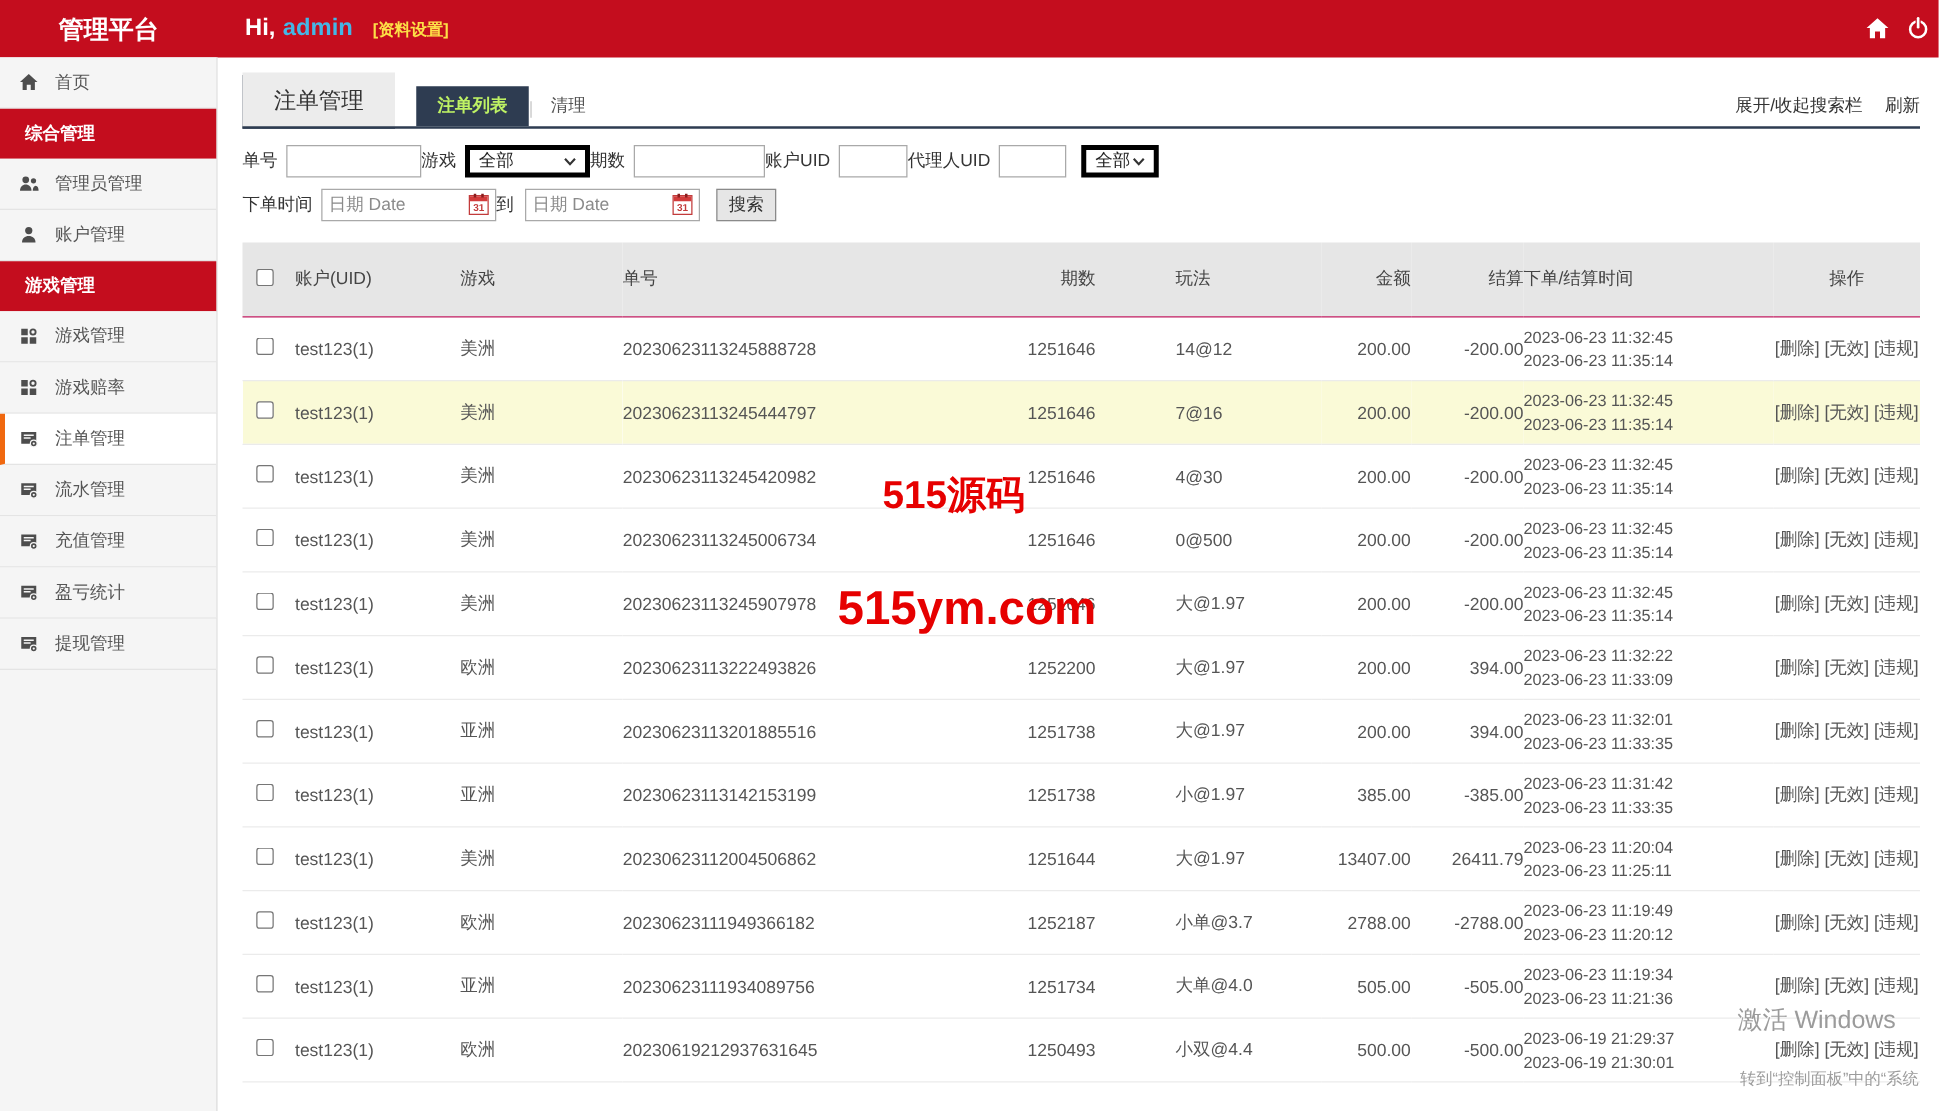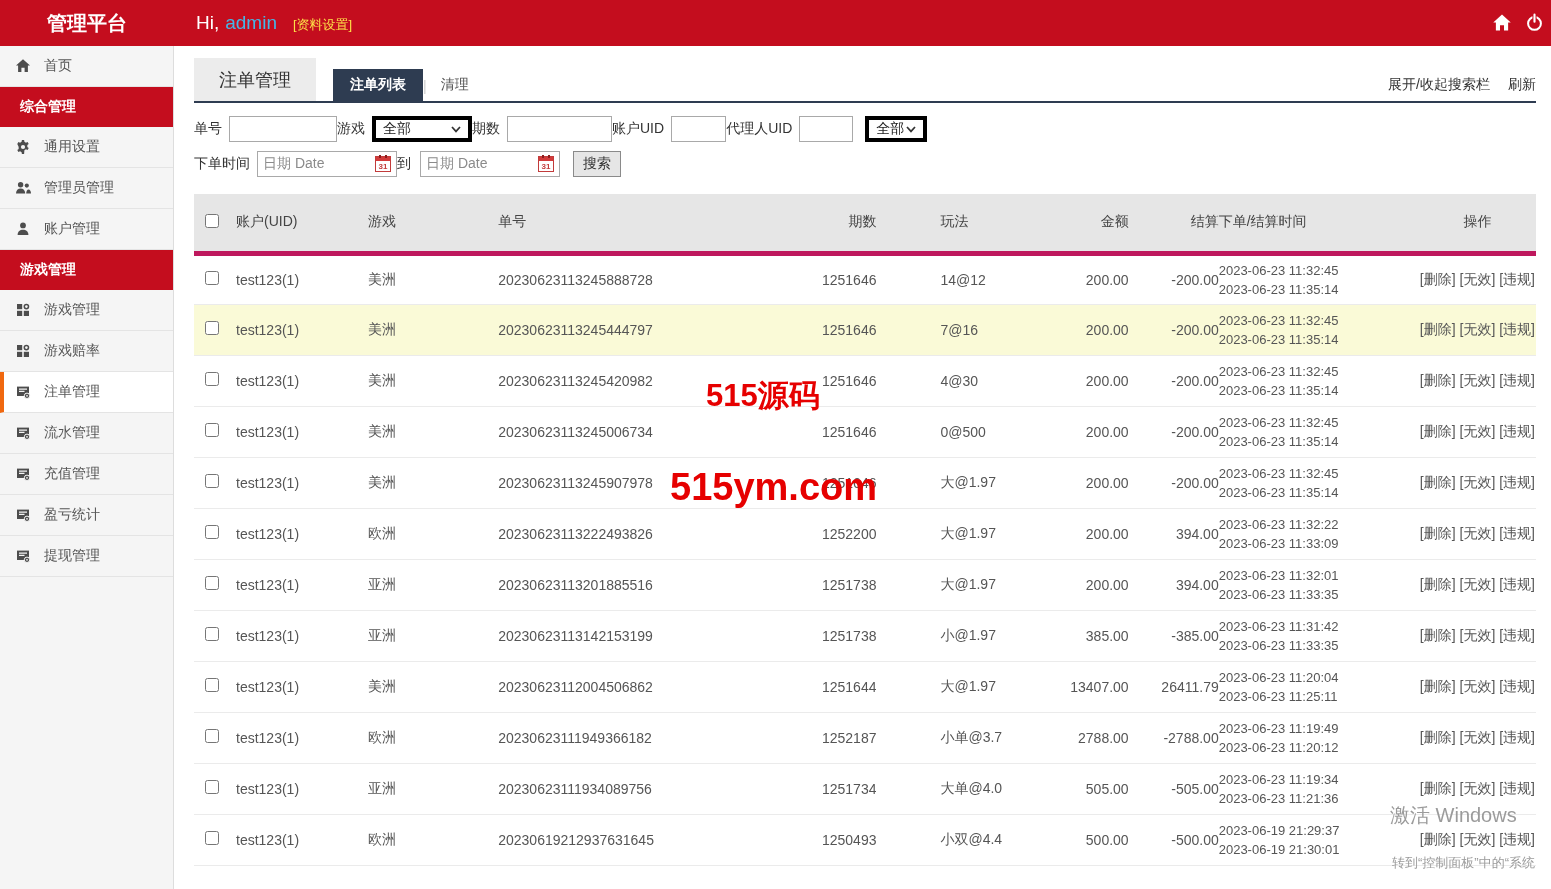--- a/index.html
+++ b/index.html
@@ -12,41 +12,41 @@
   }
   *{box-sizing:border-box;margin:0;padding:0;}
   html,body{width:1551px;height:889px;overflow:hidden;}
   body{
     font-family:"Liberation Sans","DejaVu Sans",sans-serif;
     font-size:14px;color:var(--txt);background:#fff;position:relative;
   }
   
   .topbar{height:46px;background:var(--red);display:flex;align-items:center;color:#fff;}
   .brand{width:174px;text-align:center;font-size:20px;font-weight:bold;}
-  .greeting{margin-left:22px;font-size:19px;font-weight:normal;display:flex;align-items:baseline;gap:6px;}
+  .greeting{margin-left:22px;font-size:19px;font-weight:bold;display:flex;align-items:baseline;gap:6px;}
   .greeting .uname{color:var(--blue);}
   .greeting .profile{font-size:13px;margin-left:10px;color:#fde047;cursor:pointer;}
   .topbar-icons{margin-left:auto;display:flex;align-items:center;gap:13px;padding-right:6px;}
   .topbar-icons .tico{width:20px;height:20px;display:inline-flex;cursor:pointer;}
   
   .layout{display:flex;height:843px;}
   .sidebar{width:174px;background:var(--side-bg);border-right:1px solid #ddd;flex:none;}
   .side-item{height:41px;display:flex;align-items:center;gap:13px;padding-left:15px;
     border-bottom:1px solid #e4e4e4;color:var(--txt);cursor:pointer;background:var(--side-bg);}
   .side-item .sico{width:16px;height:16px;display:inline-flex;color:#4d4d4d;flex:none;}
   .side-item.active{background:#fff;border-left:4px solid var(--orange);padding-left:11px;}
   .side-section{height:40px;background:var(--red);color:#fff;font-weight:bold;
     display:flex;align-items:center;padding-left:20px;}
   
   .main{flex:1;padding:14px 15px 0 20px;position:relative;}
   .tabs-row{height:43px;display:flex;align-items:flex-end;border-bottom:2px solid var(--navy);}
   .page-title-tab{background:#ececec;height:43px;display:flex;align-items:center;
     padding:0 25px;font-size:18px;color:#333;box-shadow:0 2px 0 0 var(--navy);}
   .tab{height:32px;display:flex;align-items:center;padding:0 14px;color:var(--txt);cursor:pointer;}
-  .tab.active{background:var(--navy);color:#ffffff;font-weight:bold;margin-left:17px;padding:0 17px;}
+  .tab.active{background:var(--navy);color:#bef264;font-weight:bold;margin-left:17px;padding:0 17px;}
   .tab-divider{color:#ccc;align-self:center;margin-top:10px;}
   .tabs-right{margin-left:auto;align-self:center;margin-top:8px;display:flex;gap:18px;color:#333;}
   .tabs-right span{cursor:pointer;}
   
   .search-panel{margin-top:13px;}
   .search-row{display:flex;align-items:center;height:26px;margin-bottom:9px;}
   .search-row label{color:#333;margin:0 7px 0 0;}
   .ml{margin-left:12px;}
   input.txt{height:26px;border:1px solid #a9a9a9;background:#fff;padding:0 4px;font-size:14px;outline:none;}
   .sel{height:26px;border:4px solid #000000;background:#fff;display:inline-flex;align-items:center;
@@ -56,21 +56,21 @@
   .cal{width:16px;height:16px;border:1px solid #c23b3b;background:#fff;position:relative;
     display:flex;align-items:flex-end;justify-content:center;font-size:8px;line-height:9px;
     color:#c23b3b;font-weight:bold;flex:none;}
   .cal::before{content:"";position:absolute;top:0;left:0;right:0;height:4px;background:#d23b3b;}
   .cal::after{content:"";position:absolute;top:-2px;left:3px;width:2px;height:3px;background:#8b1d1d;box-shadow:6px 0 0 #8b1d1d;}
   .gbtn{height:26px;background:#e6e6e6;border:1px solid #8a8a8a;color:#333;font-size:14px;
     padding:0 9px;display:inline-flex;align-items:center;cursor:pointer;font-family:inherit;}
   
   table.grid{width:100%;border-collapse:collapse;table-layout:fixed;margin-top:17px;}
   table.grid th{height:59px;background:#e6e6e6;font-weight:normal;color:#444;
-    border-bottom:5px solid #be185d;}
+    border-bottom:1px solid #be185d;}
   table.grid td{height:51px;border-bottom:1px solid #ebebeb;color:var(--txt);overflow:hidden;white-space:nowrap;}
   table.grid tr.highlight td{background:#fafad7;}
   .c-left{text-align:left;}
   .c-right{text-align:right;}
   .c-center{text-align:center;}
   .col-play{padding-left:64px;}
   .col-uid{padding-left:8px;}
   .cell-time{font-size:13px;line-height:19px;}
   .act-link{cursor:pointer;}
   table.grid input[type=checkbox]{width:14px;height:14px;margin-left:11px;}
@@ -116,29 +116,20 @@
   <aside class="sidebar" id="sidebar">
       <div class="side-item">
         <span class="sico">
           <svg viewBox="0 0 16 16" width="16" height="16" fill="currentColor">
             <path d="M8 1.2 15 7.5h-2.1V14H9.6v-4.2H6.4V14H3.1V7.5H1z"></path>
           </svg>
         </span>
         <span>首页</span>
       </div>
       <div class="side-section">综合管理</div>
-      <div class="side-item">
-        <span class="sico">
-          <svg viewBox="0 0 16 16" width="16" height="16" fill="currentColor">
-            <path d="M6.9 1h2.2l.3 1.8c.6.2 1 .5 1.5.9l1.7-.7 1.1 1.9-1.4 1.2a5 5 0 0 1 0 1.8l1.4 1.2-1.1 1.9-1.7-.7c-.5.4-.9.7-1.5.9L9.1 15H6.9l-.3-1.8a5.3 5.3 0 0 1-1.5-.9l-1.7.7-1.1-1.9 1.4-1.2a5 5 0 0 1 0-1.8L2.3 4.9l1.1-1.9 1.7.7c.5-.4.9-.7 1.5-.9z"></path>
-            <circle cx="8" cy="8" r="2.1" fill="#f5f5f5"></circle>
-          </svg>
-        </span>
-        <span>通用设置</span>
-      </div>
       <div class="side-item">
         <span class="sico">
           <svg viewBox="0 0 16 16" width="16" height="16" fill="currentColor">
             <circle cx="5.6" cy="4.8" r="2.7"></circle>
             <path d="M1 13.6c0-3.1 2-5 4.6-5s4.6 1.9 4.6 5z"></path>
             <circle cx="11.8" cy="5.6" r="2.1"></circle>
             <path d="M11.2 13.6c0-2.3.9-4.1 2.4-4.1 1.4 0 2.4 1.7 2.4 4.1z"></path>
           </svg>
         </span>
         <span>管理员管理</span>

